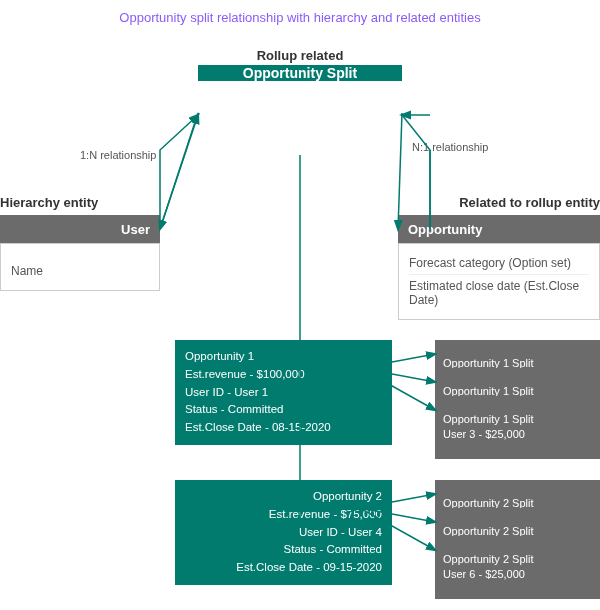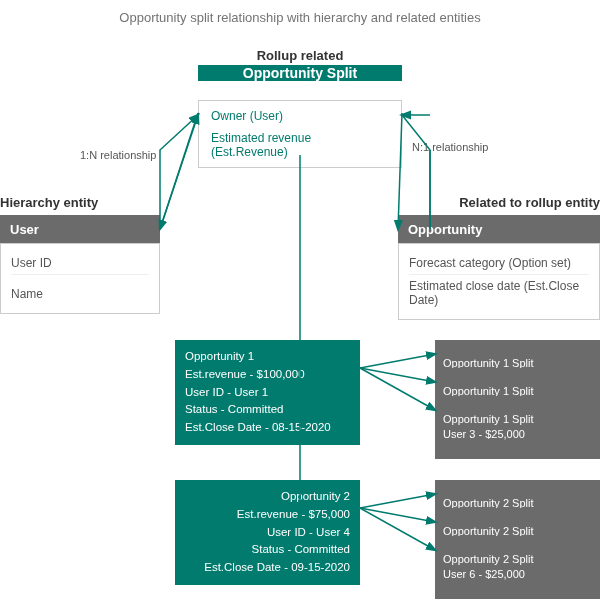--- a/index.html
+++ b/index.html
@@ -13,21 +13,21 @@
       color: #333;
     }
     .diagram-container {
       width: 600px;
       height: 610px;
       position: relative;
     }
     .title {
       text-align: center;
       font-size: 13px;
-      color: #737373;
+      color: #8b5cf6;
       padding-top: 10px;
       padding-bottom: 8px;
     }
     
     .rollup-label {
       position: absolute;
       top: 48px;
       left: 200px;
       width: 200px;
       text-align: center;
@@ -99,20 +99,21 @@
     .hierarchy-box-gray {
       position: absolute;
       top: 215px;
       left: 0px;
       width: 160px;
       background: #6b6b6b;
       color: #fff;
       font-weight: bold;
       font-size: 13px;
       padding: 7px 10px;
+      text-align: right;
     }
     .hierarchy-box-white {
       position: absolute;
       top: 243px;
       left: 0px;
       width: 160px;
       background: #fff;
       border: 1px solid #ccc;
       padding: 8px 10px;
     }
@@ -159,21 +160,21 @@
       font-size: 12px;
       color: #555;
       padding: 4px 0;
       border-bottom: 1px solid #eee;
     }
     .related-field:last-child { border-bottom: none; }
 
     
     .opp-box {
       position: absolute;
-      width: 185px;
+      width: 217px;
       background: #007b6e;
       color: #fff;
       font-size: 11.5px;
       padding: 8px 10px;
       line-height: 1.55;
     }
     .opp1-box { top: 340px; left: 175px; }
     .opp2-box { top: 480px; left: 175px; }
 
     
@@ -219,40 +220,35 @@
 <div class="diagram-container">
 
   <div class="title">Opportunity split relationship with hierarchy and related entities</div>
 
   <div class="rollup-label">Rollup related</div>
 
   <div class="rollup-box-teal">
     <span>Opportunity Split</span>
   </div>
 
-  <div class="rollup-box-white">
-    <div class="field1">Owner (User)</div>
-    <div class="field2">Estimated revenue (Est.Revenue)</div>
-  </div>
 
   <div class="left-relationship-label">
     <span>1:N
 relationship</span>
   </div>
   <div class="right-relationship-label">
     <span>N:1
 relationship</span>
   </div>
 
   <div class="hierarchy-label">Hierarchy entity</div>
   <div class="hierarchy-box-gray">
     <span>User</span>
   </div>
   <div class="hierarchy-box-white">
-    <div class="hierarchy-field">User ID</div>
     <div class="hierarchy-field">Name</div>
   </div>
 
   <div class="related-label">Related to rollup entity</div>
   <div class="related-box-gray">
     <span>Opportunity</span>
   </div>
   <div class="related-box-white">
     <div class="related-field">Forecast category (Option set)</div>
     <div class="related-field">Estimated close date (Est.Close Date)</div>

